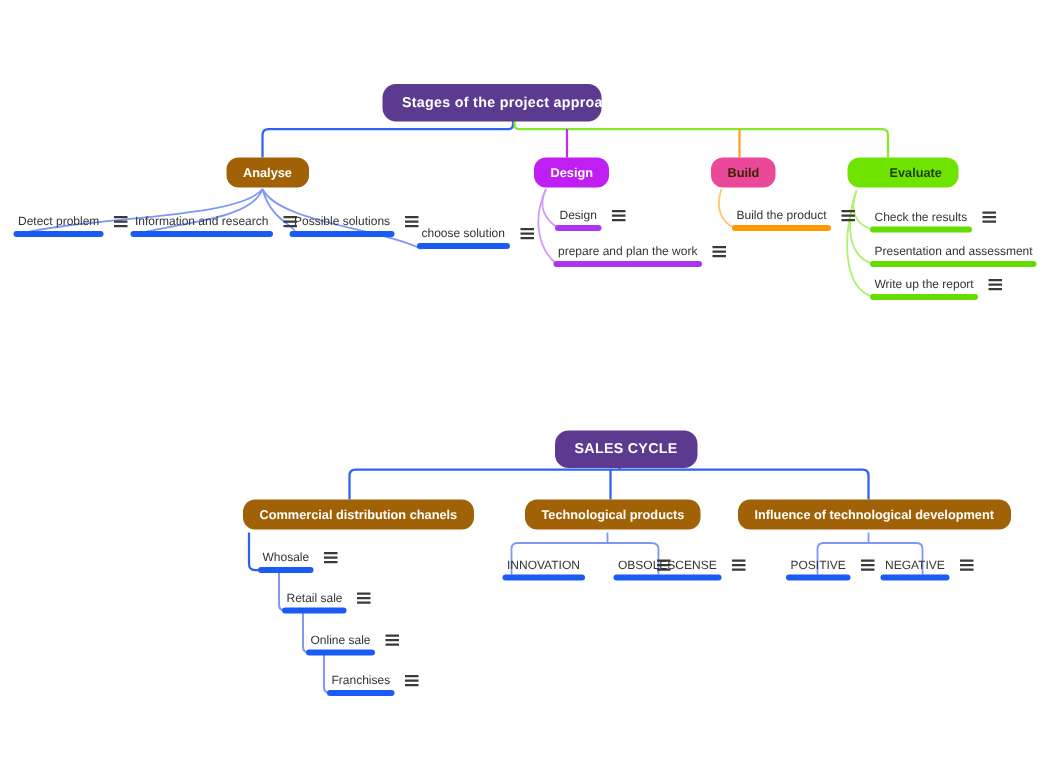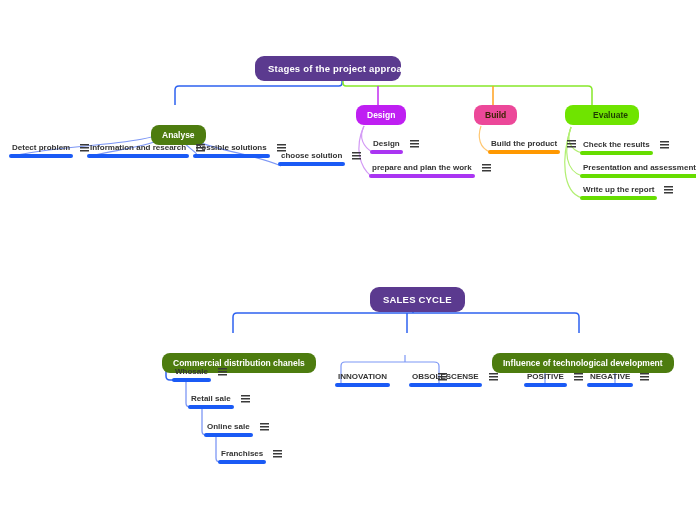--- a/index.html
+++ b/index.html
@@ -7,29 +7,29 @@
        font-family:"Liberation Sans","DejaVu Sans",sans-serif;}
   #canvas{position:absolute;inset:0;}
   svg.wires{position:absolute;left:0;top:0;pointer-events:none;}
 
   
   .node{position:absolute;border-radius:8px;padding:5px 11px;font-weight:bold;
         font-size:8.5px;line-height:1.2;white-space:nowrap;text-align:center;cursor:pointer;
         box-sizing:border-box;}
   .root{border-radius:9px;padding:7px 13px;font-size:9.5px;letter-spacing:.2px;}
   .n-purple{background:#5b3a8f;color:#ffffff;}
-  .n-blue{background:#4d7c0f;color:#ffffff;margin-top:20px;}
+  .n-blue{background:#a16207;color:#ffffff;}
   .n-magenta{background:#bf1ff2;color:#ffffff;}
   .n-orange{background:#ec4899;color:#3a2400;}
   .n-green{background:#6fe400;color:#1e3d00;}
 
   
   .topic{position:absolute;display:flex;align-items:center;gap:7px;cursor:pointer;}
   .t-main{display:flex;flex-direction:column;}
-  .t-label{font-size:8px;font-weight:700;color:#333;white-space:nowrap;padding:0 3px 2px 3px;}
+  .t-label{font-size:8px;font-weight:400;color:#333;white-space:nowrap;padding:0 3px 2px 3px;}
   .t-bar{height:3.5px;border-radius:2px;}
   .b-blue{background:#1a5af5;}
   .b-purple{background:#aa35f2;}
   .b-orange{background:#ff9800;}
   .b-green{background:#66dd00;}
   .ham{width:9px;height:8px;flex:none;margin-bottom:5px;
        background-image:linear-gradient(#3a3a3a,#3a3a3a),linear-gradient(#3a3a3a,#3a3a3a),linear-gradient(#3a3a3a,#3a3a3a);
        background-size:100% 1.5px;background-position:0 0,0 3.2px,0 6.4px;background-repeat:no-repeat;}
 </style>
 </head>
@@ -146,20 +146,21 @@
     <span class="t-main">
         <span class="t-label">Write up the report</span>
         <span class="t-bar b-green"></span>
       </span>
     <span class="ham"></span>
   </div>
 
   <div class="node n-blue" style="left:162px;top:333px;">Commercial distribution chanels</div>
 
   <div class="node root n-purple" style="left:370px;top:287px;">SALES CYCLE</div>
+  <div class="node n-blue" style="left:350px;top:333px;">Technological products</div>
   <div class="node n-blue" style="left:492px;top:333px;">Influence of technological development</div>
 
   <div class="topic" style="left:172px;top:367px;">
     <span class="t-main">
         <span class="t-label">Whosale</span>
         <span class="t-bar b-blue"></span>
       </span>
     <span class="ham"></span>
   </div>
   <div class="topic" style="left:188px;top:394px;">

